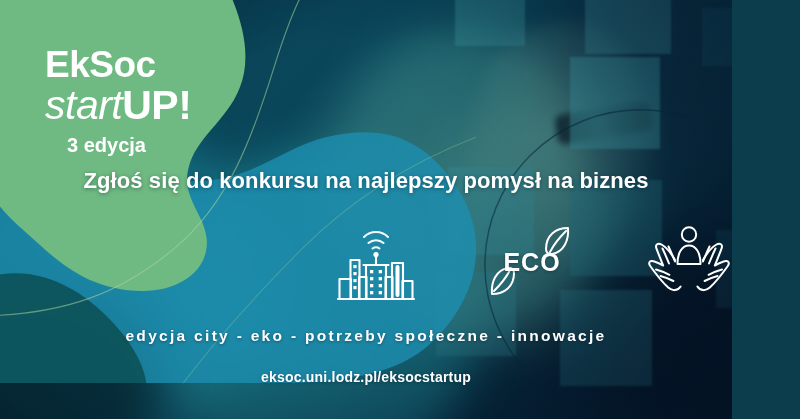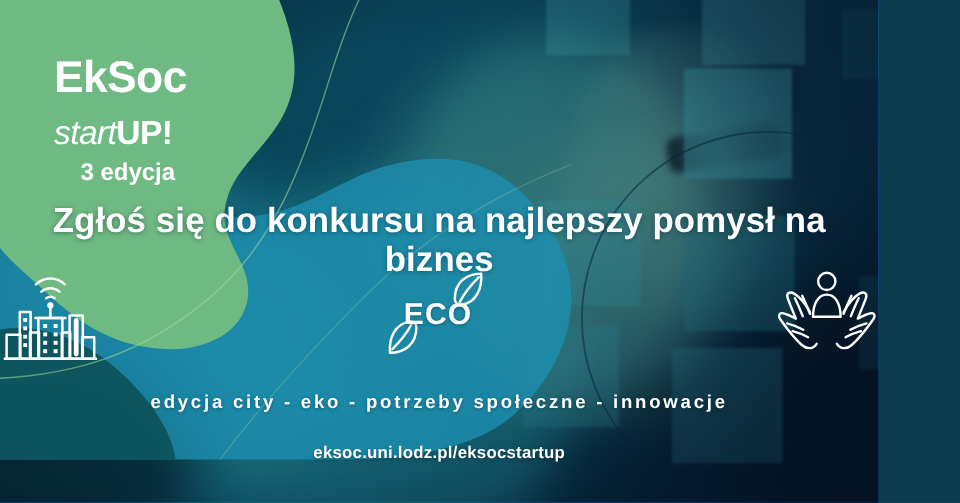--- a/index.html
+++ b/index.html
@@ -72,35 +72,35 @@
   }
 
   
   .vec{position:absolute;inset:0;}
 
   
   .layer{position:absolute;inset:0;}
 
   .logo{position:absolute;left:45px;top:46px;color:#ffffff;line-height:1;}
   .logo .l1{font-size:37px;font-weight:700;letter-spacing:-.5px;display:block;}
-  .logo .l2{font-size:28px;display:block;margin-top:14px;letter-spacing:-.5px;white-space:nowrap;}
+  .logo .l2{font-size:41px;display:block;margin-top:2px;letter-spacing:-.5px;white-space:nowrap;}
   .logo .l2 .thin{font-weight:400;font-style:italic;}
   .logo .l2 .fat{font-weight:700;}
   .logo .l3{font-size:20px;font-weight:700;display:block;margin-top:9px;margin-left:22px;}
 
   .headline{
     position:absolute;left:0;right:0;top:168px;
     text-align:center;color:#ffffff;
-    font-size:29px;font-weight:700;letter-spacing:.1px;
+    font-size:22px;font-weight:700;letter-spacing:.1px;
     text-shadow:0 1px 4px rgba(0,30,45,.45);
   }
 
   .icons{
     position:absolute;left:0;right:0;top:214px;height:96px;
-    display:flex;align-items:center;justify-content:space-between;
+    display:flex;align-items:center;justify-content:flex-end;gap:66px;
   }
   .icon-wrap{display:flex;align-items:center;justify-content:center;}
 
   .eco{position:relative;width:96px;height:74px;display:flex;align-items:center;justify-content:center;}
   .eco .eco-text{
     position:relative;z-index:2;color:#ffffff;font-size:25px;font-weight:700;letter-spacing:1px;
     text-shadow:0 1px 3px rgba(0,30,45,.4);
   }
 
   .tagline{

